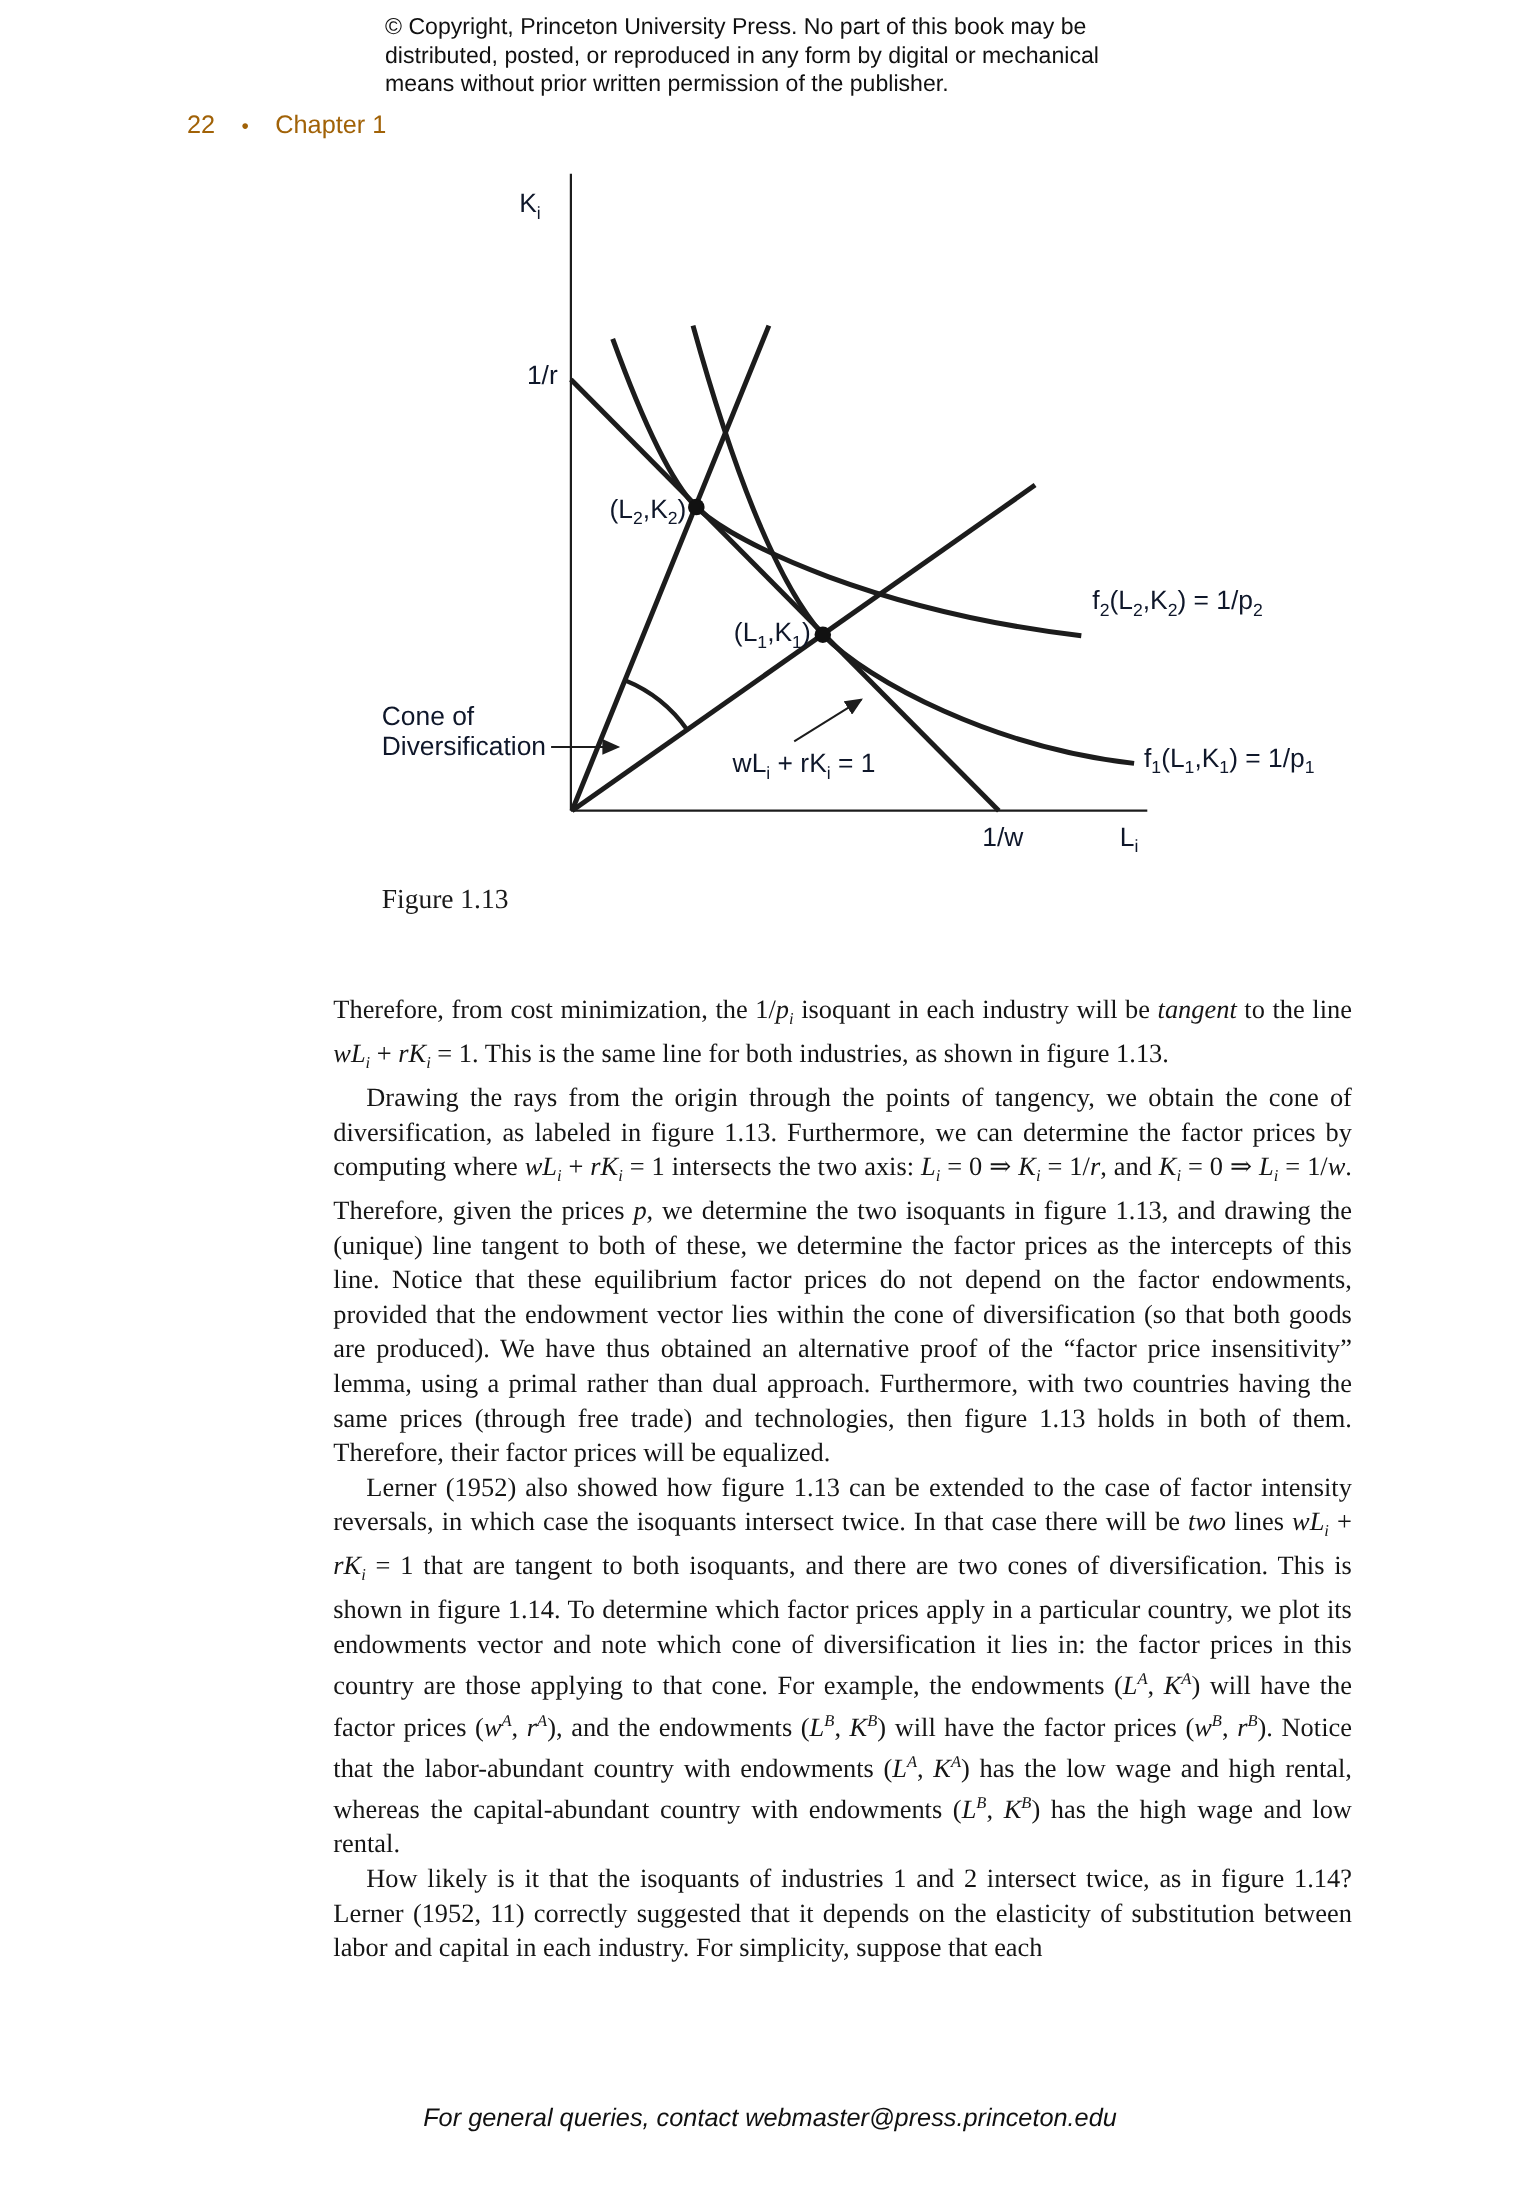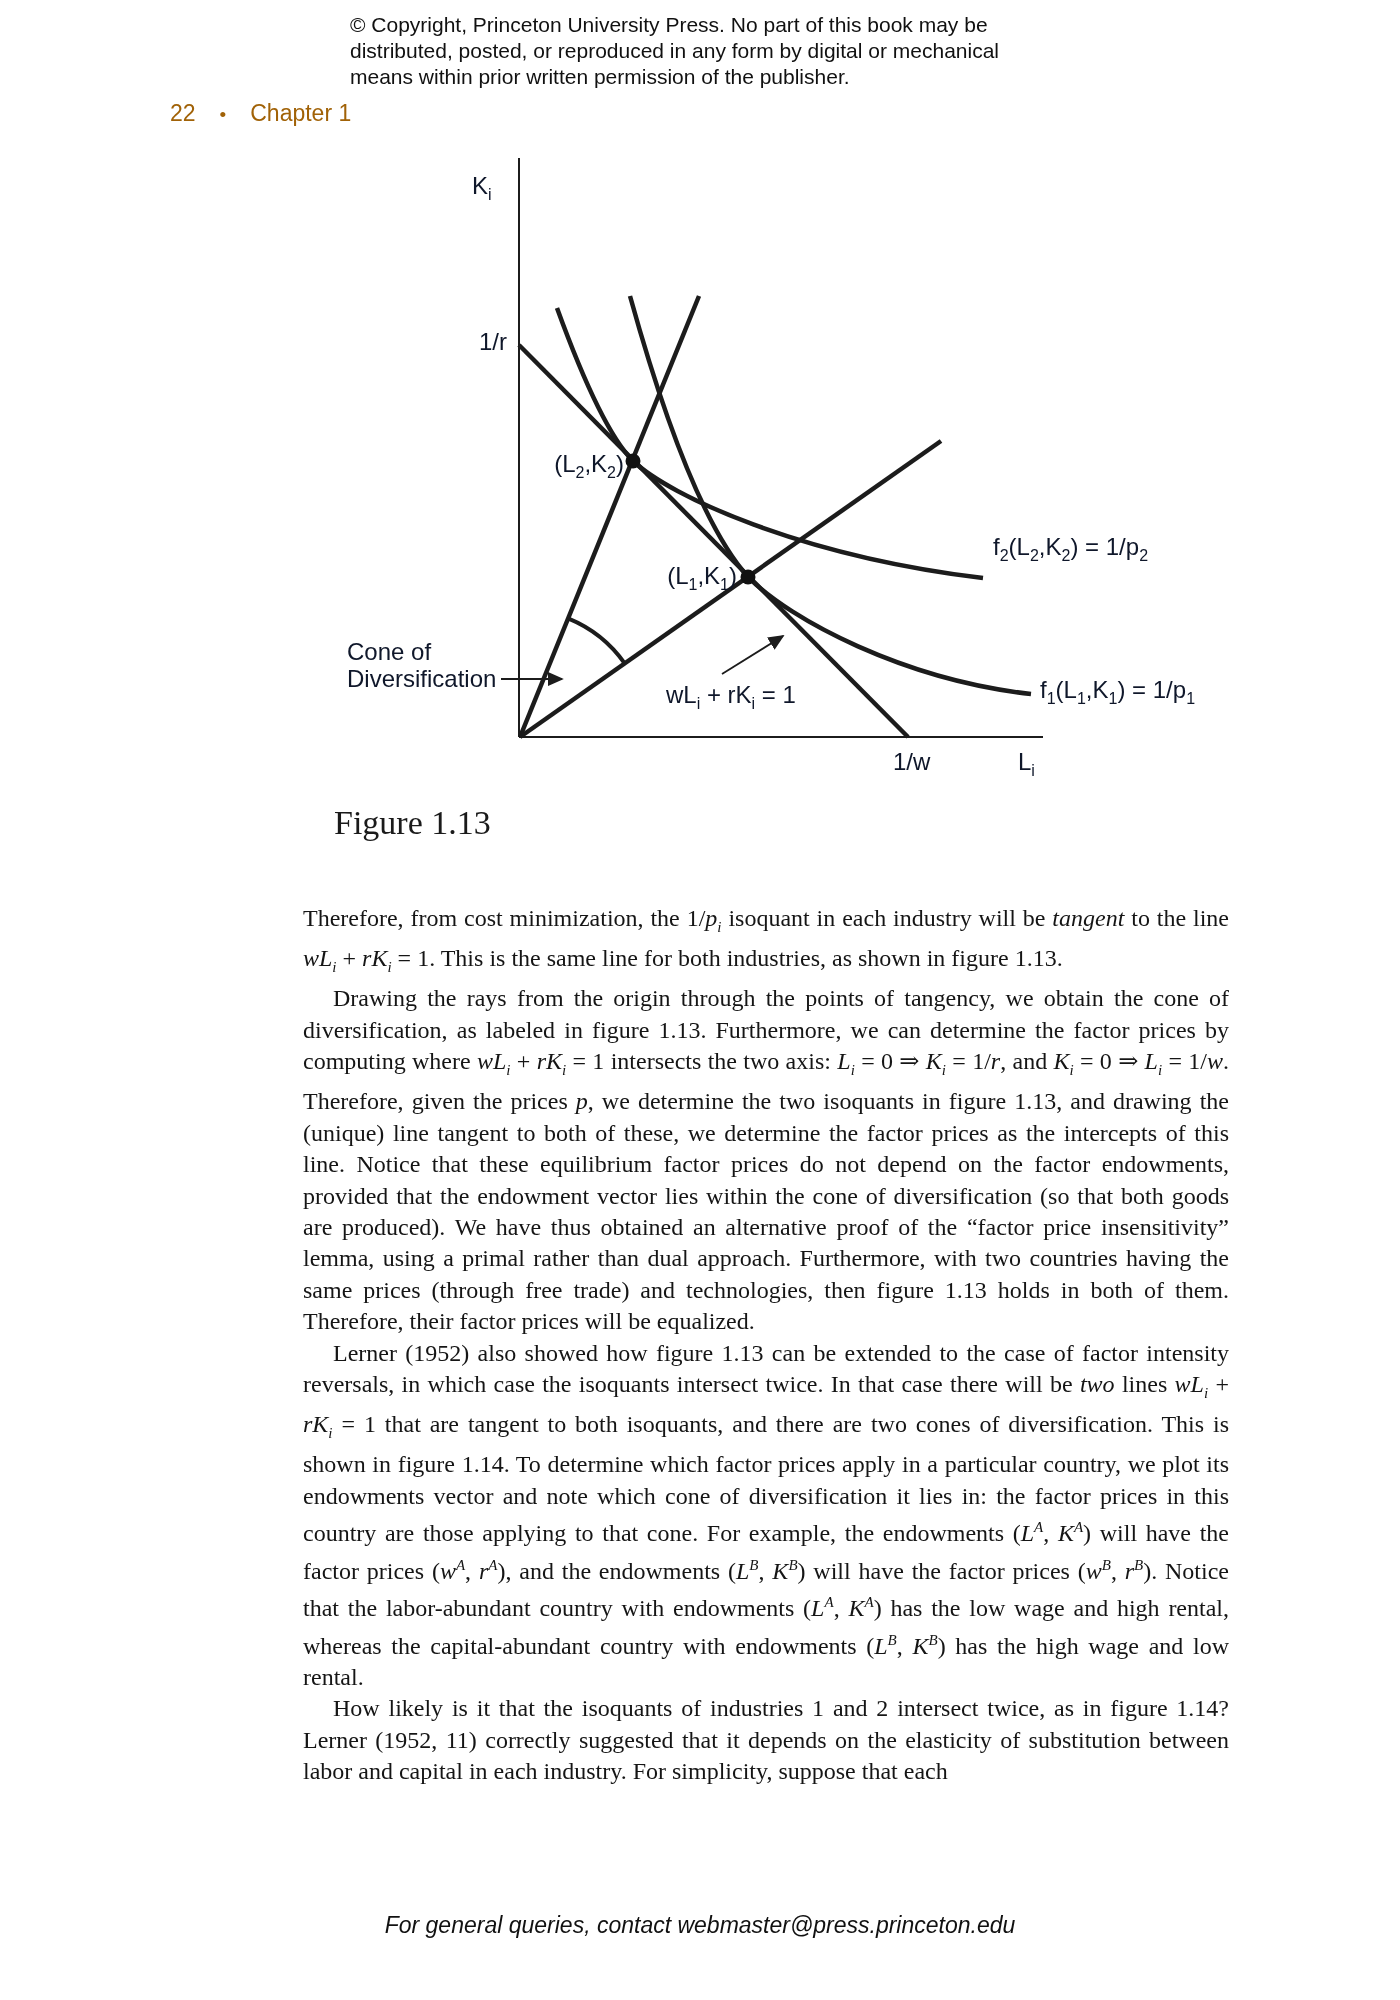--- a/index.html
+++ b/index.html
@@ -28,22 +28,22 @@
   .figure-svg{position:absolute;left:0;top:0;pointer-events:none;}
   .fig-label{
     position:absolute;
     font-family:"Liberation Sans","DejaVu Sans",sans-serif;
     font-size:24px;color:#0f172a;white-space:nowrap;
   }
   .fig-label sub{font-size:16px;}
   .fig-label.right{text-align:right;}
   .cone-label{line-height:27px;}
   .fig-caption{
-    position:absolute;left:334px;top:804px;
-    font-size:34px;color:#1a1a1a;
+    position:absolute;left:347px;top:804px;
+    font-size:25px;color:#1a1a1a;
   }
   
   .body-text{
     position:absolute;left:303px;top:903px;width:926px;
     font-size:24px;line-height:31.4px;text-align:justify;color:#151515;
   }
   .body-text p{margin:0;}
   .body-text p.indent{text-indent:30px;}
   .body-text sub{font-size:15px;}
   .body-text sup{font-size:15px;}
@@ -56,21 +56,21 @@
   }
 </style>
 </head>
 <body>
 
 <div class="page">
 
   <div class="copyright">
     <div>© Copyright, Princeton University Press. No part of this book may be</div>
     <div>distributed, posted, or reproduced in any form by digital or mechanical</div>
-    <div>means within prior written permission of the publisher.</div>
+    <div>means without prior written permission of the publisher.</div>
   </div>
 
   <div class="page-header">
     <span>22</span>
     <span class="sep">•</span>
     <span>Chapter 1</span>
   </div>
 
   <svg class="figure-svg" width="1400" height="860" viewBox="0 0 1400 860">
     <defs>

